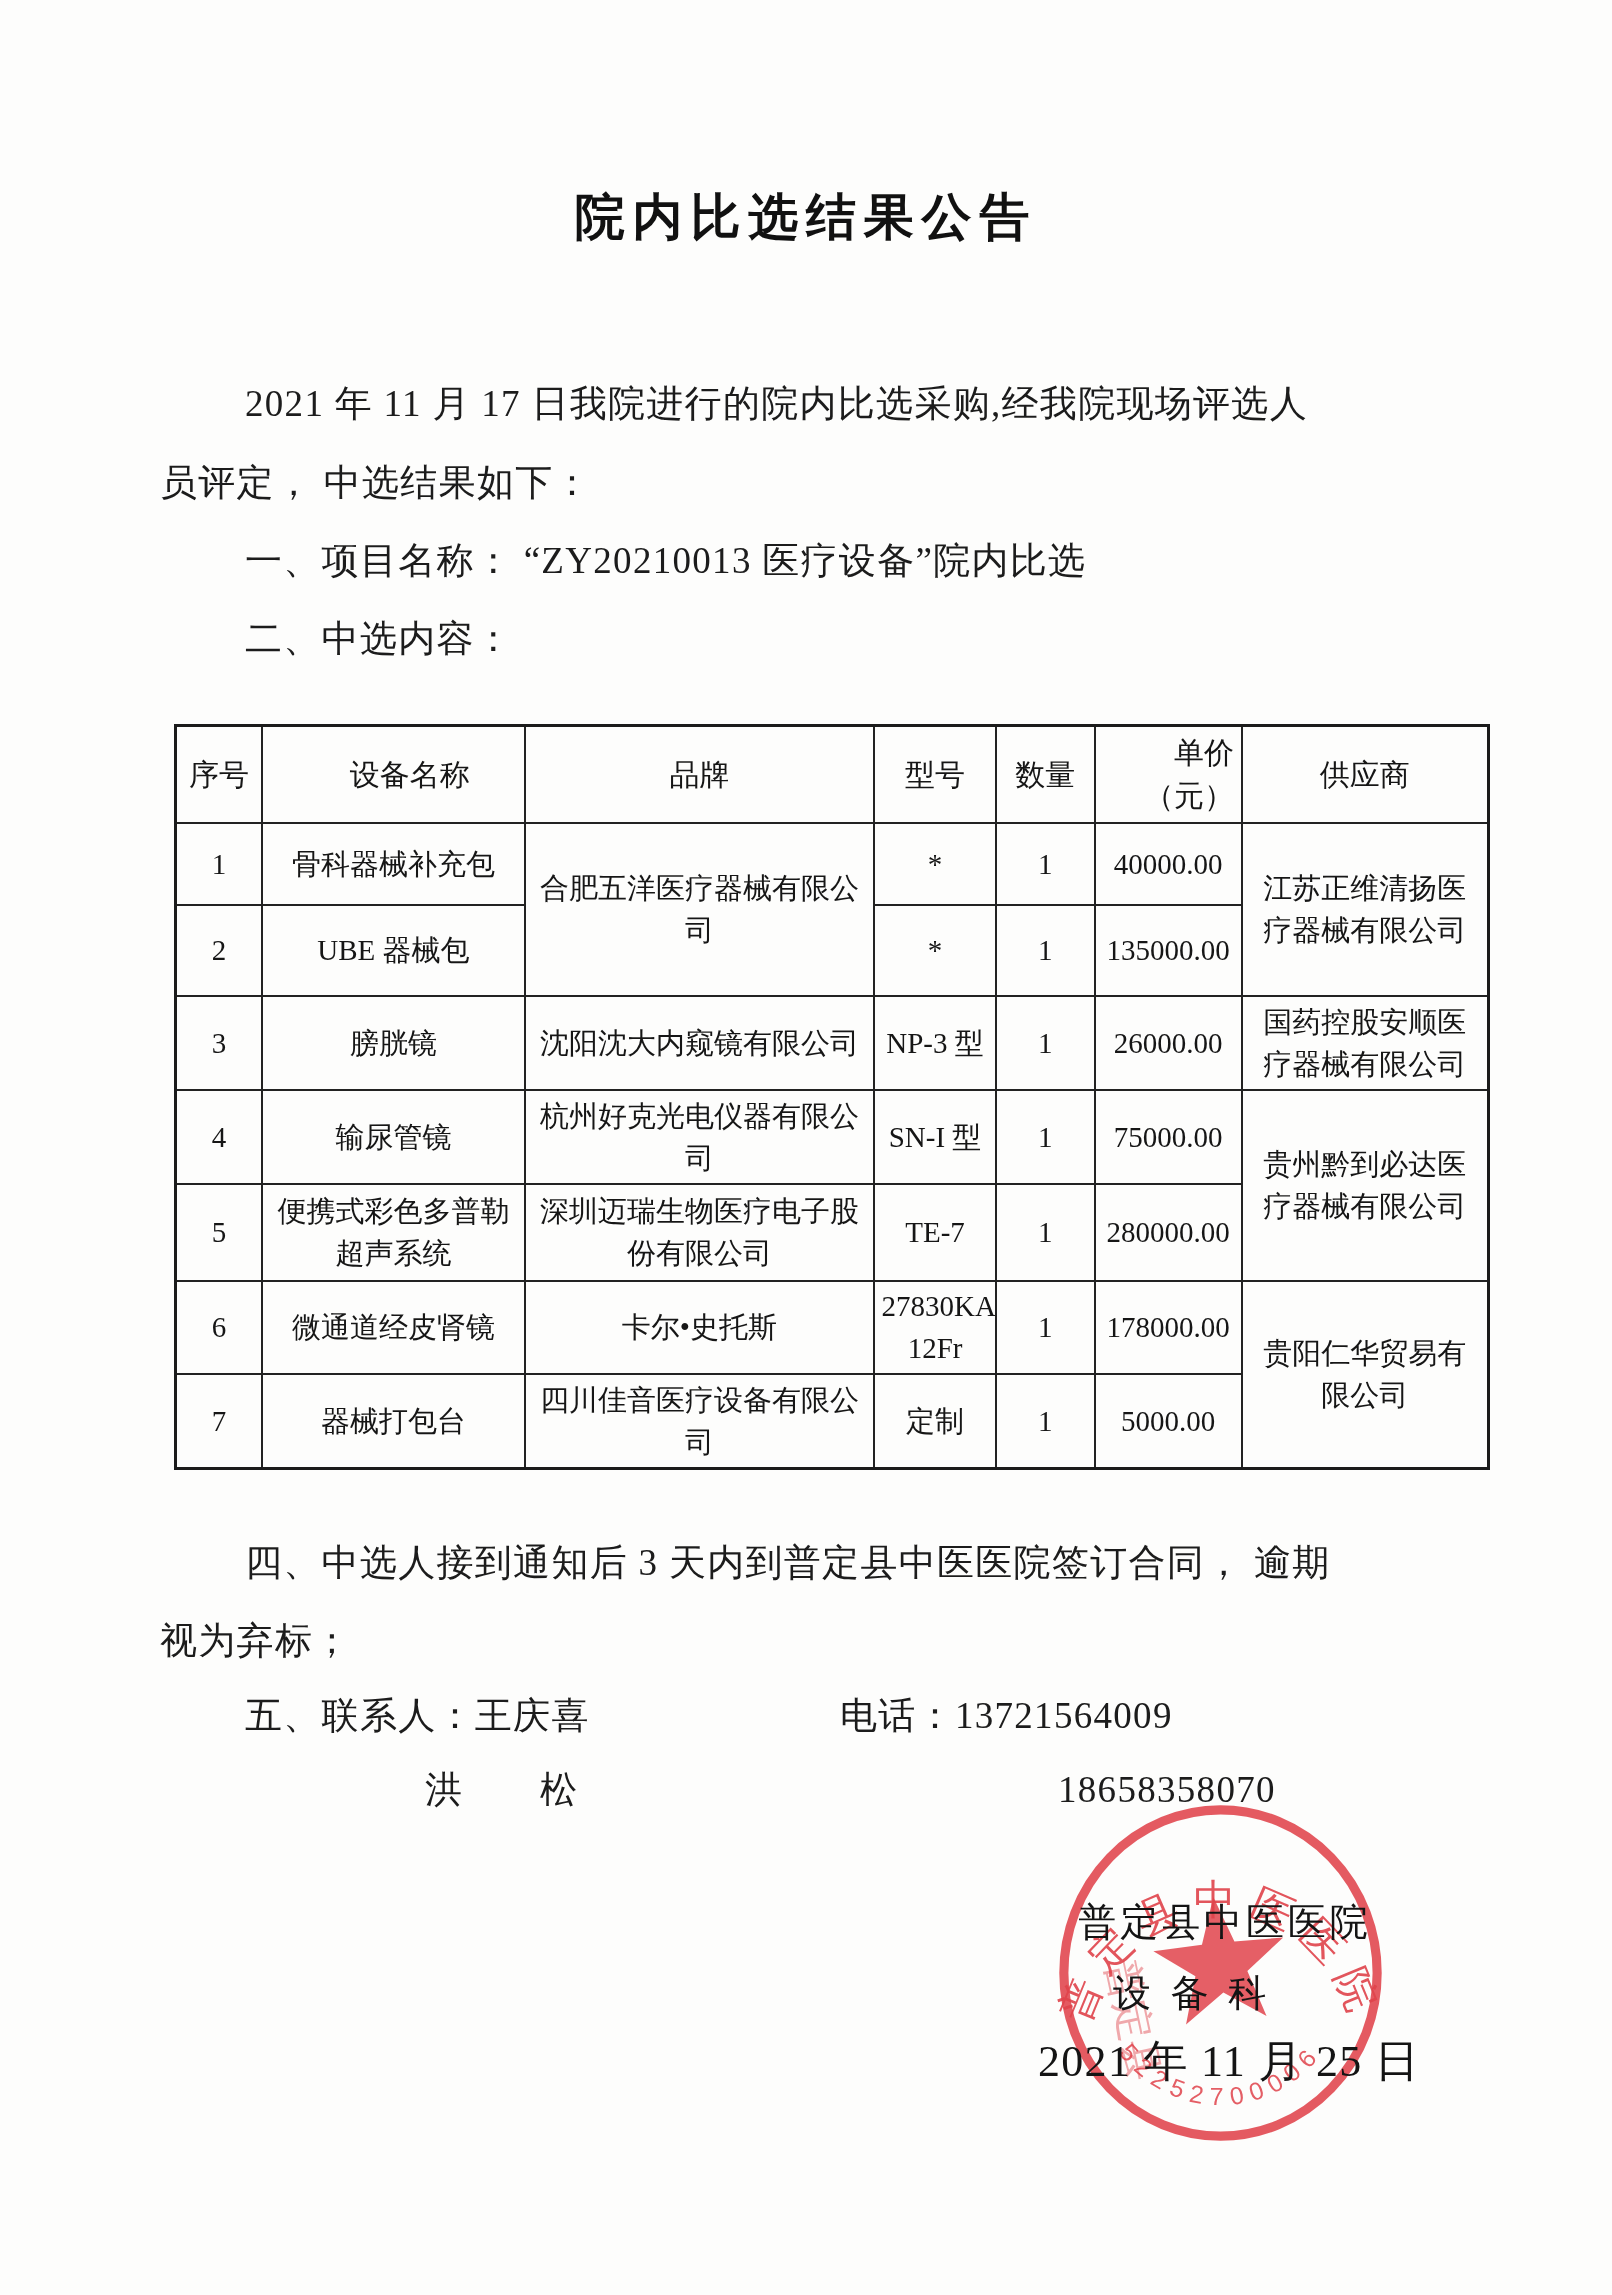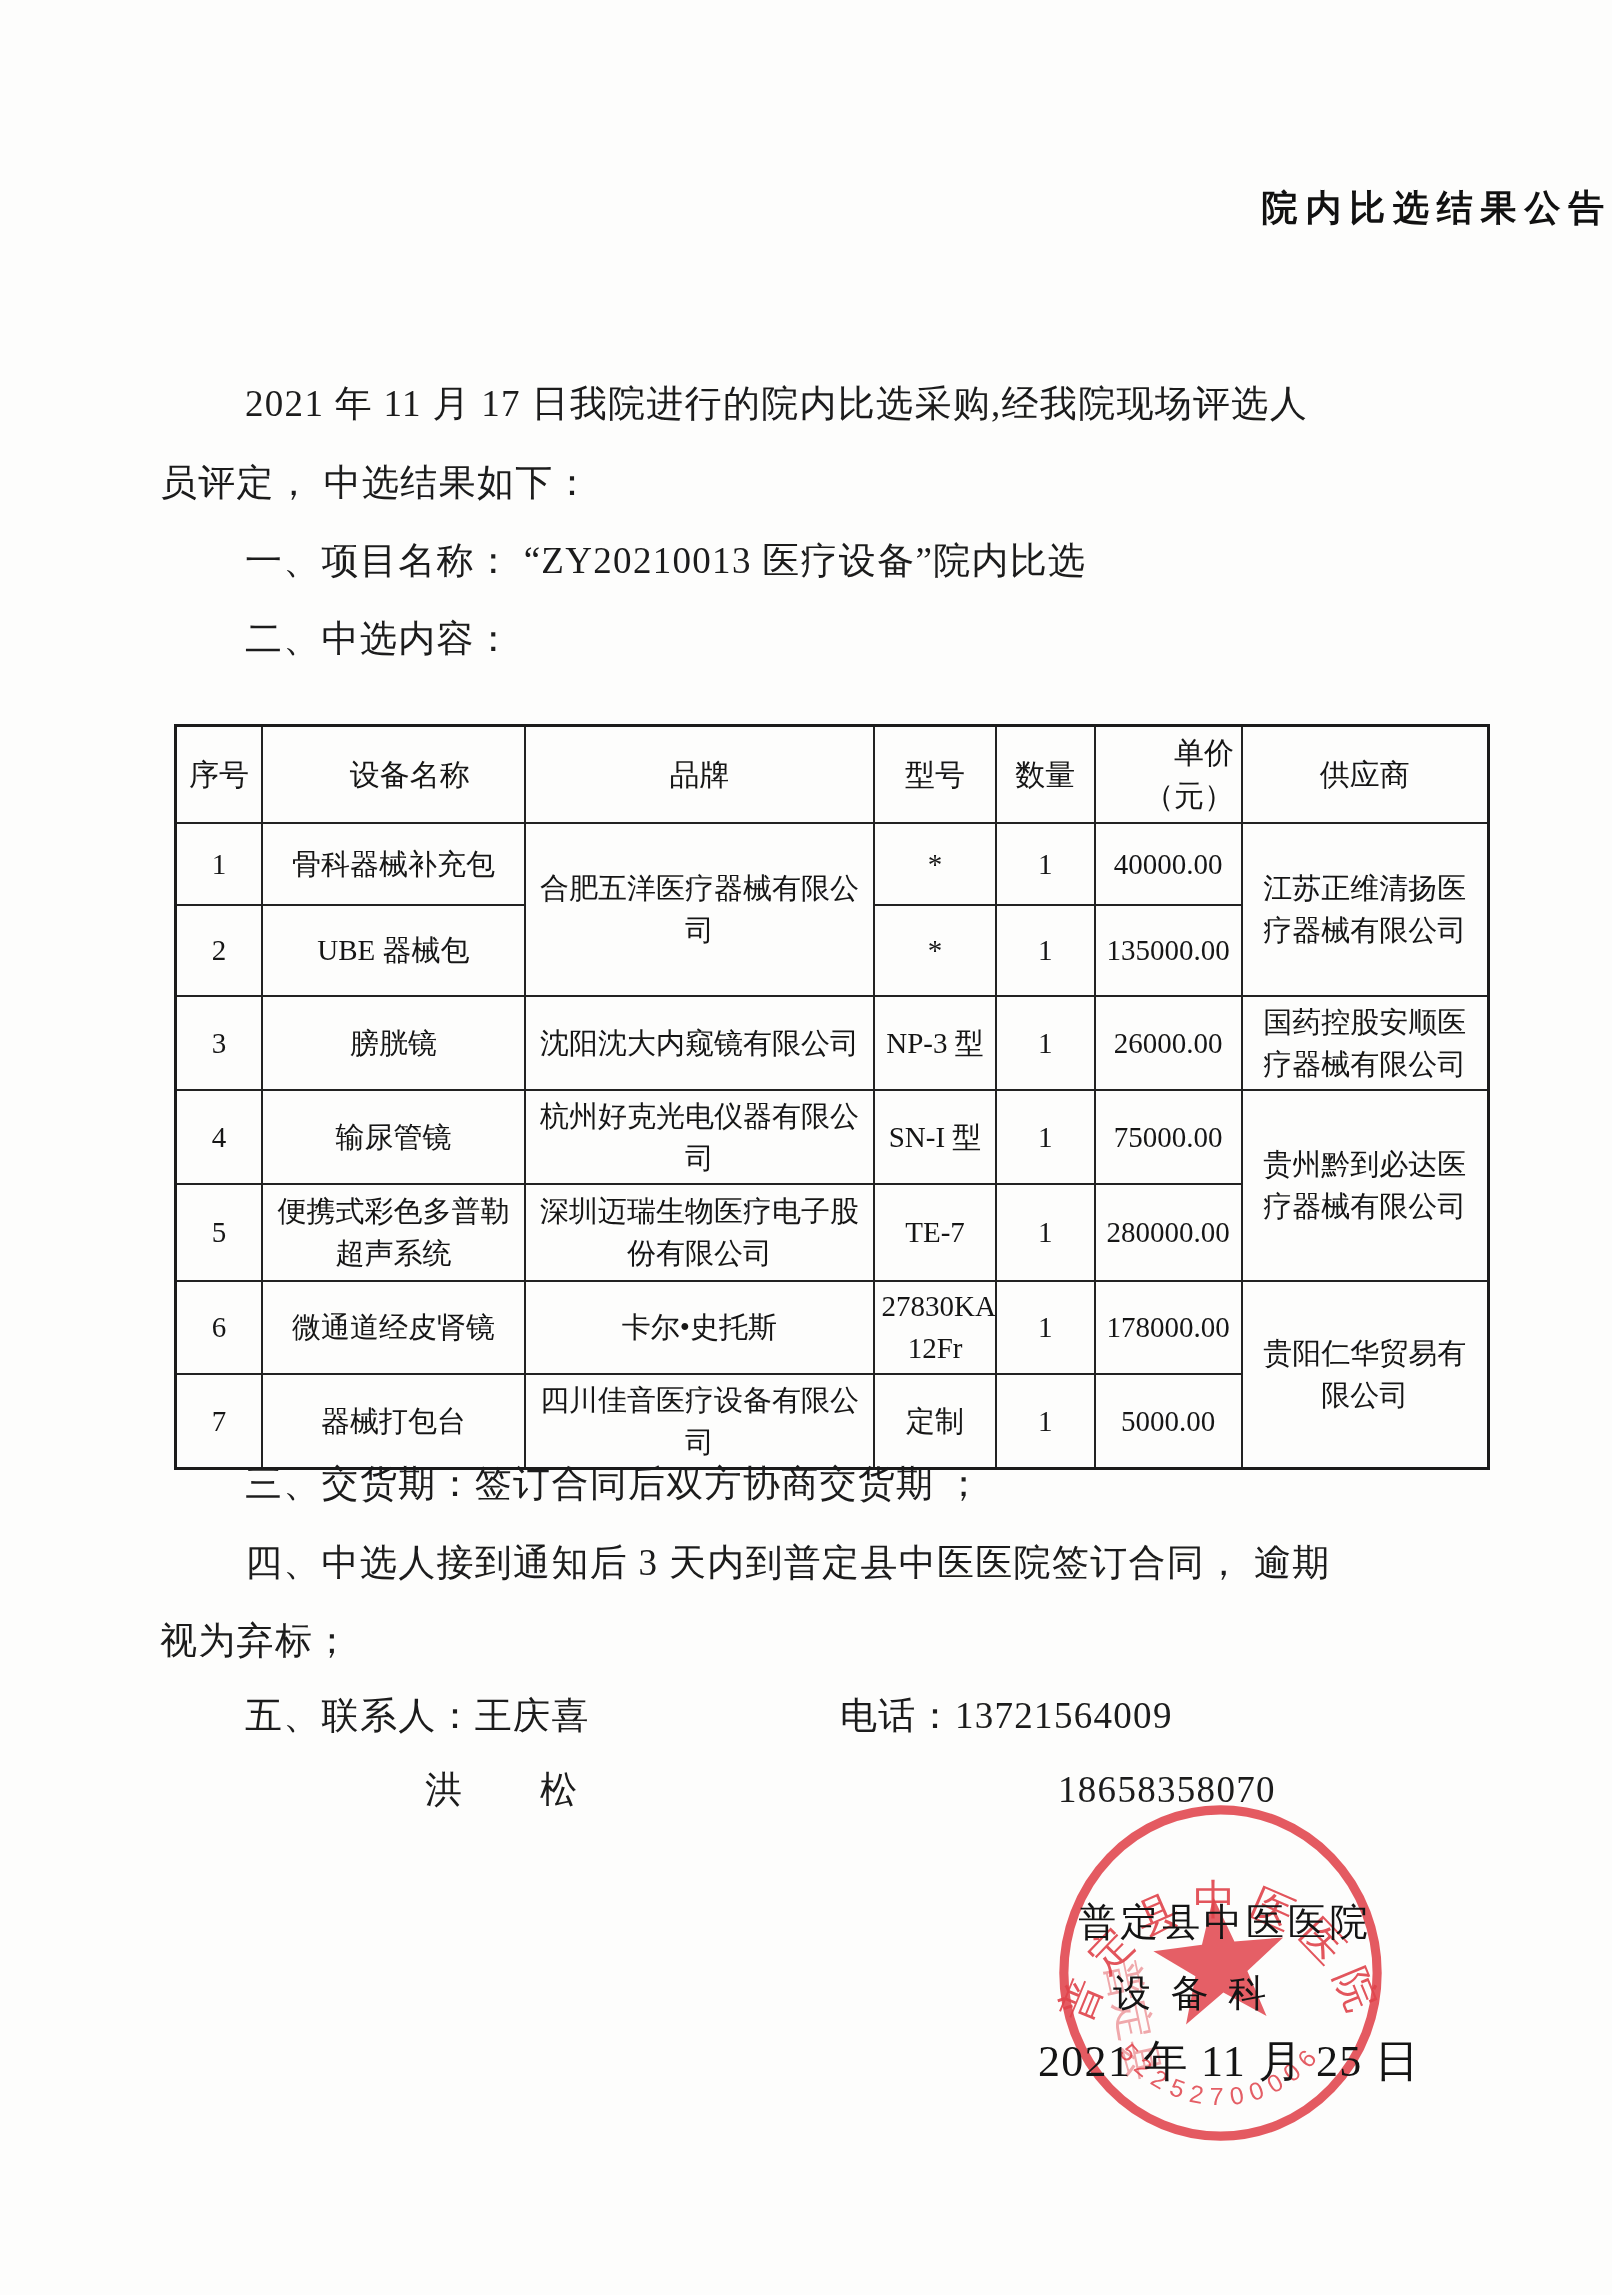--- a/index.html
+++ b/index.html
@@ -10,24 +10,24 @@
     height: 2295px;
     margin: 0 auto;
     background: #fdfdfc;
     overflow: hidden;
     font-family: "Liberation Serif", "DejaVu Serif", serif;
     color: #1c1c1c;
   }
   .doc-title {
     position: absolute;
     top: 184px; left: 0; right: 0;
-    text-align: right;
+    text-align: center;
     font-family: "Liberation Sans", "DejaVu Sans", sans-serif;
     font-weight: 700;
-    font-size: 36px;
+    font-size: 50px;
     letter-spacing: 7.8px;
     color: #111;
   }
   .line {
     position: absolute;
     left: 160px;
     right: 98px;
     font-size: 37px;
     letter-spacing: 1.3px;
     line-height: 1.2;
@@ -154,21 +154,20 @@
           <td>7</td>
           <td>器械打包台</td>
           <td>四川佳音医疗设备有限公司</td>
           <td>定制</td>
           <td>1</td>
           <td>5000.00</td>
         </tr>
       </tbody>
   </table>
 
-  <div class="line indent" style="top:1462px">三、交货期：签订合同后双方协商交货期 ；</div>
   <div class="line indent" style="top:1541px">四、中选人接到通知后 3 天内到普定县中医医院签订合同， 逾期</div>
   <div class="line" style="top:1619px">视为弃标；</div>
 
   <div class="line" style="top:1694px">
     <span class="abs-span" style="left:85px">五、联系人：王庆喜</span>
     <span class="abs-span" style="left:680px">电话：13721564009</span>
   </div>
   <div class="line" style="top:1768px">
     <span class="abs-span" style="left:265px">洪　　松</span>
     <span class="abs-span" style="left:898px">18658358070</span>

